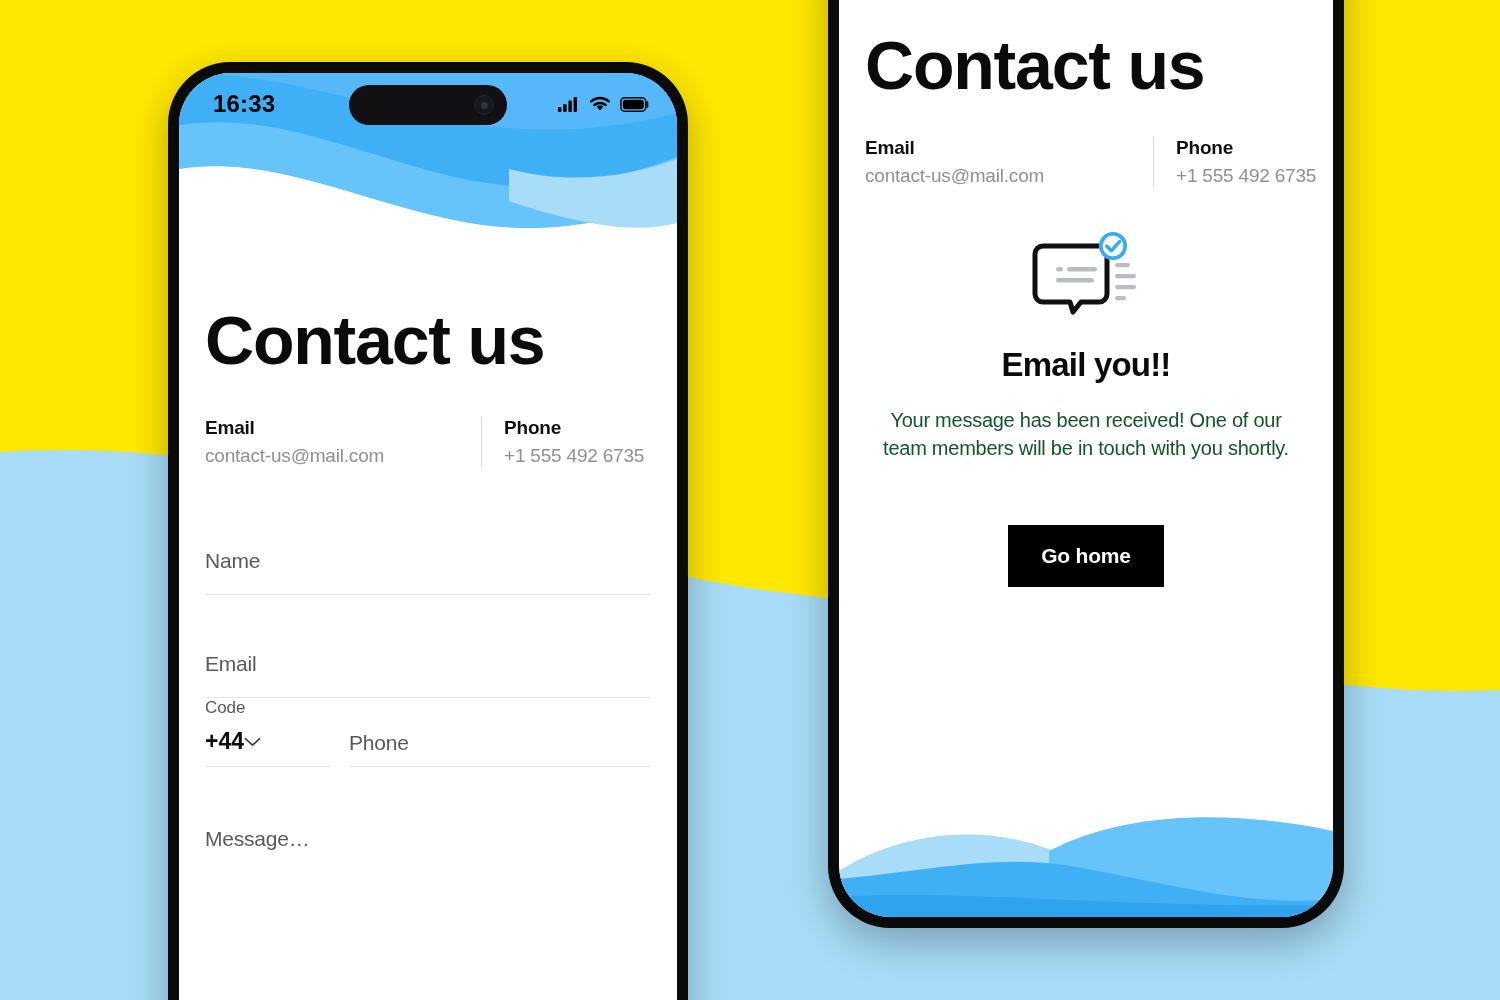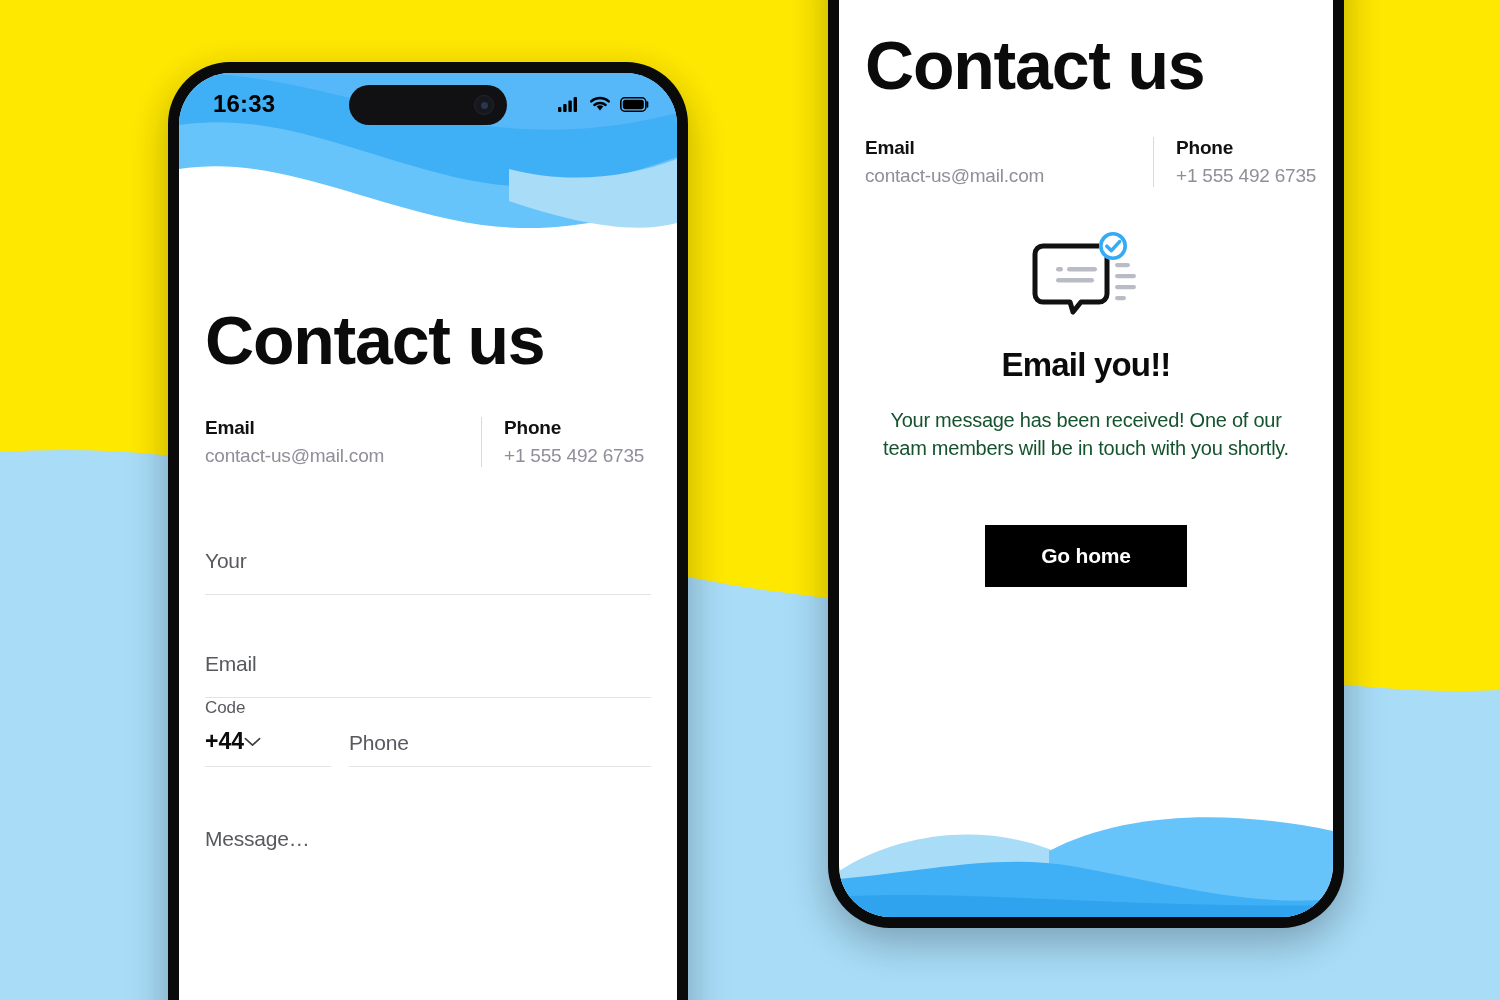--- a/index.html
+++ b/index.html
@@ -196,21 +196,21 @@
   }
   .thanks-body {
     font-size: 20px; color: #14532d; line-height: 1.42;
     letter-spacing: -0.25px;
     max-width: 430px; margin: 0 auto;
   }
   .go-home-wrap { margin-top: 62px; display: flex; justify-content: center; }
   .go-home {
     background: #000; color: #fff;
     border: none;
-    width: 202px; height: 62px;
+    width: 156px; height: 62px;
     font-size: 21px; font-weight: bold;
     font-family: "Liberation Sans", sans-serif;
     letter-spacing: -0.2px;
     cursor: pointer;
   }
 </style>
 </head>
 <body>
 
 <div class="scene">
@@ -270,21 +270,21 @@
           </div>
           <div class="contact-col phone-col">
             <div class="contact-label">Phone</div>
             <div class="contact-value">+1 555 492 6735</div>
           </div>
         </div>
 
         <div style="margin-top:68px;">
 
           <div class="field field-name">
-            <span class="field-placeholder">Your</span>
+            <span class="field-placeholder">Name</span>
           </div>
 
           <div class="field field-email" style="margin-top:43px;">
             <span class="field-placeholder">Email</span>
           </div>
 
           <div style="">
             <div class="code-label">Code</div>
             <div class="phone-row" style="margin-top:10px;">
               <div class="code-select">

